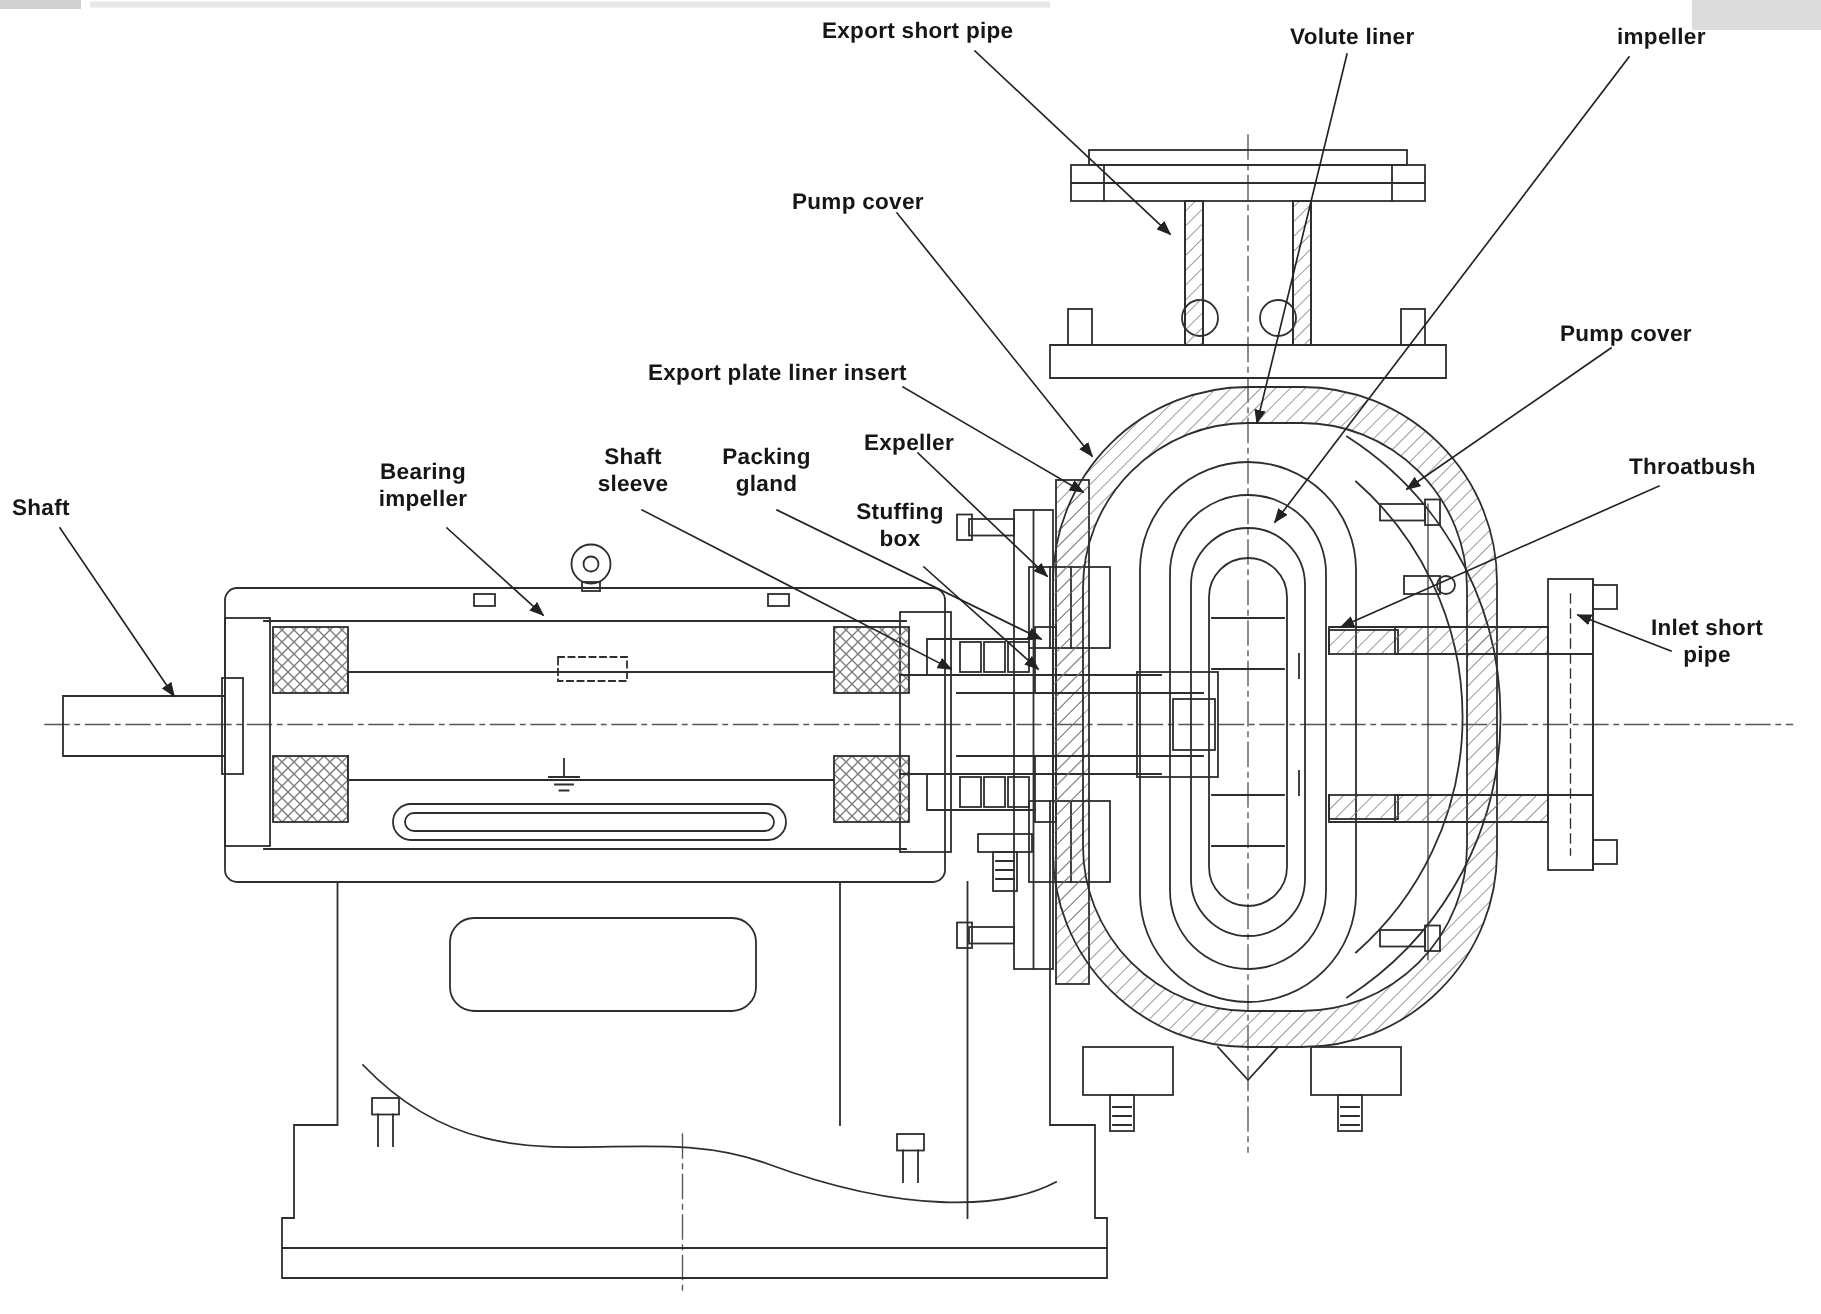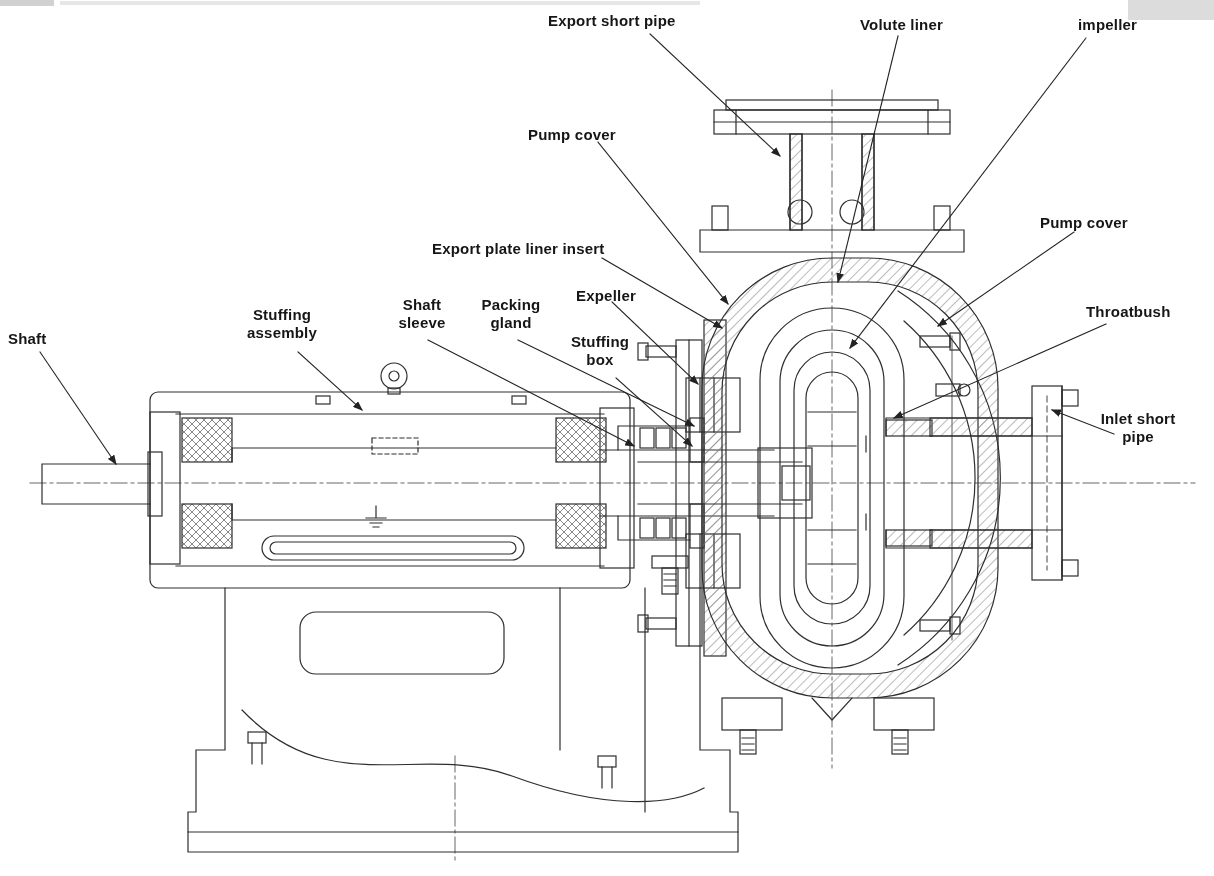--- a/index.html
+++ b/index.html
@@ -198,21 +198,21 @@
         <line x1="898" y1="36" x2="838" y2="282" marker-end="url(#arrow)"></line>
         <line x1="1086" y1="38" x2="850" y2="348" marker-end="url(#arrow)"></line>
         <line x1="1074" y1="232" x2="938" y2="326" marker-end="url(#arrow)"></line>
         <line x1="1106" y1="324" x2="894" y2="418" marker-end="url(#arrow)"></line>
         <line x1="1114" y1="434" x2="1052" y2="410" marker-end="url(#arrow)"></line>
       </g>
     </g>
   </svg>
 
   <div class="lbl" style="left:8px;   top:330px;">Shaft</div>
-  <div class="lbl wrap" style="left:240px; top:306px; width:84px;">Stuffing assembly</div>
+  <div class="lbl wrap" style="left:240px; top:306px; width:84px;">Bearing impeller</div>
   <div class="lbl wrap" style="left:398px; top:296px; width:48px;">Shaft sleeve</div>
   <div class="lbl wrap" style="left:480px; top:296px; width:62px;">Packing gland</div>
   <div class="lbl wrap" style="left:570px; top:333px; width:60px;">Stuffing box</div>
   <div class="lbl" style="left:432px; top:240px;">Export plate liner insert</div>
   <div class="lbl" style="left:576px; top:287px;">Expeller</div>
   <div class="lbl" style="left:528px; top:126px;">Pump cover</div>
   <div class="lbl" style="left:548px; top:12px;">Export short pipe</div>
   <div class="lbl" style="left:860px; top:16px;">Volute liner</div>
   <div class="lbl" style="left:1078px;top:16px;">impeller</div>
   <div class="lbl" style="left:1040px;top:214px;text-align:center;">Pump cover</div>

